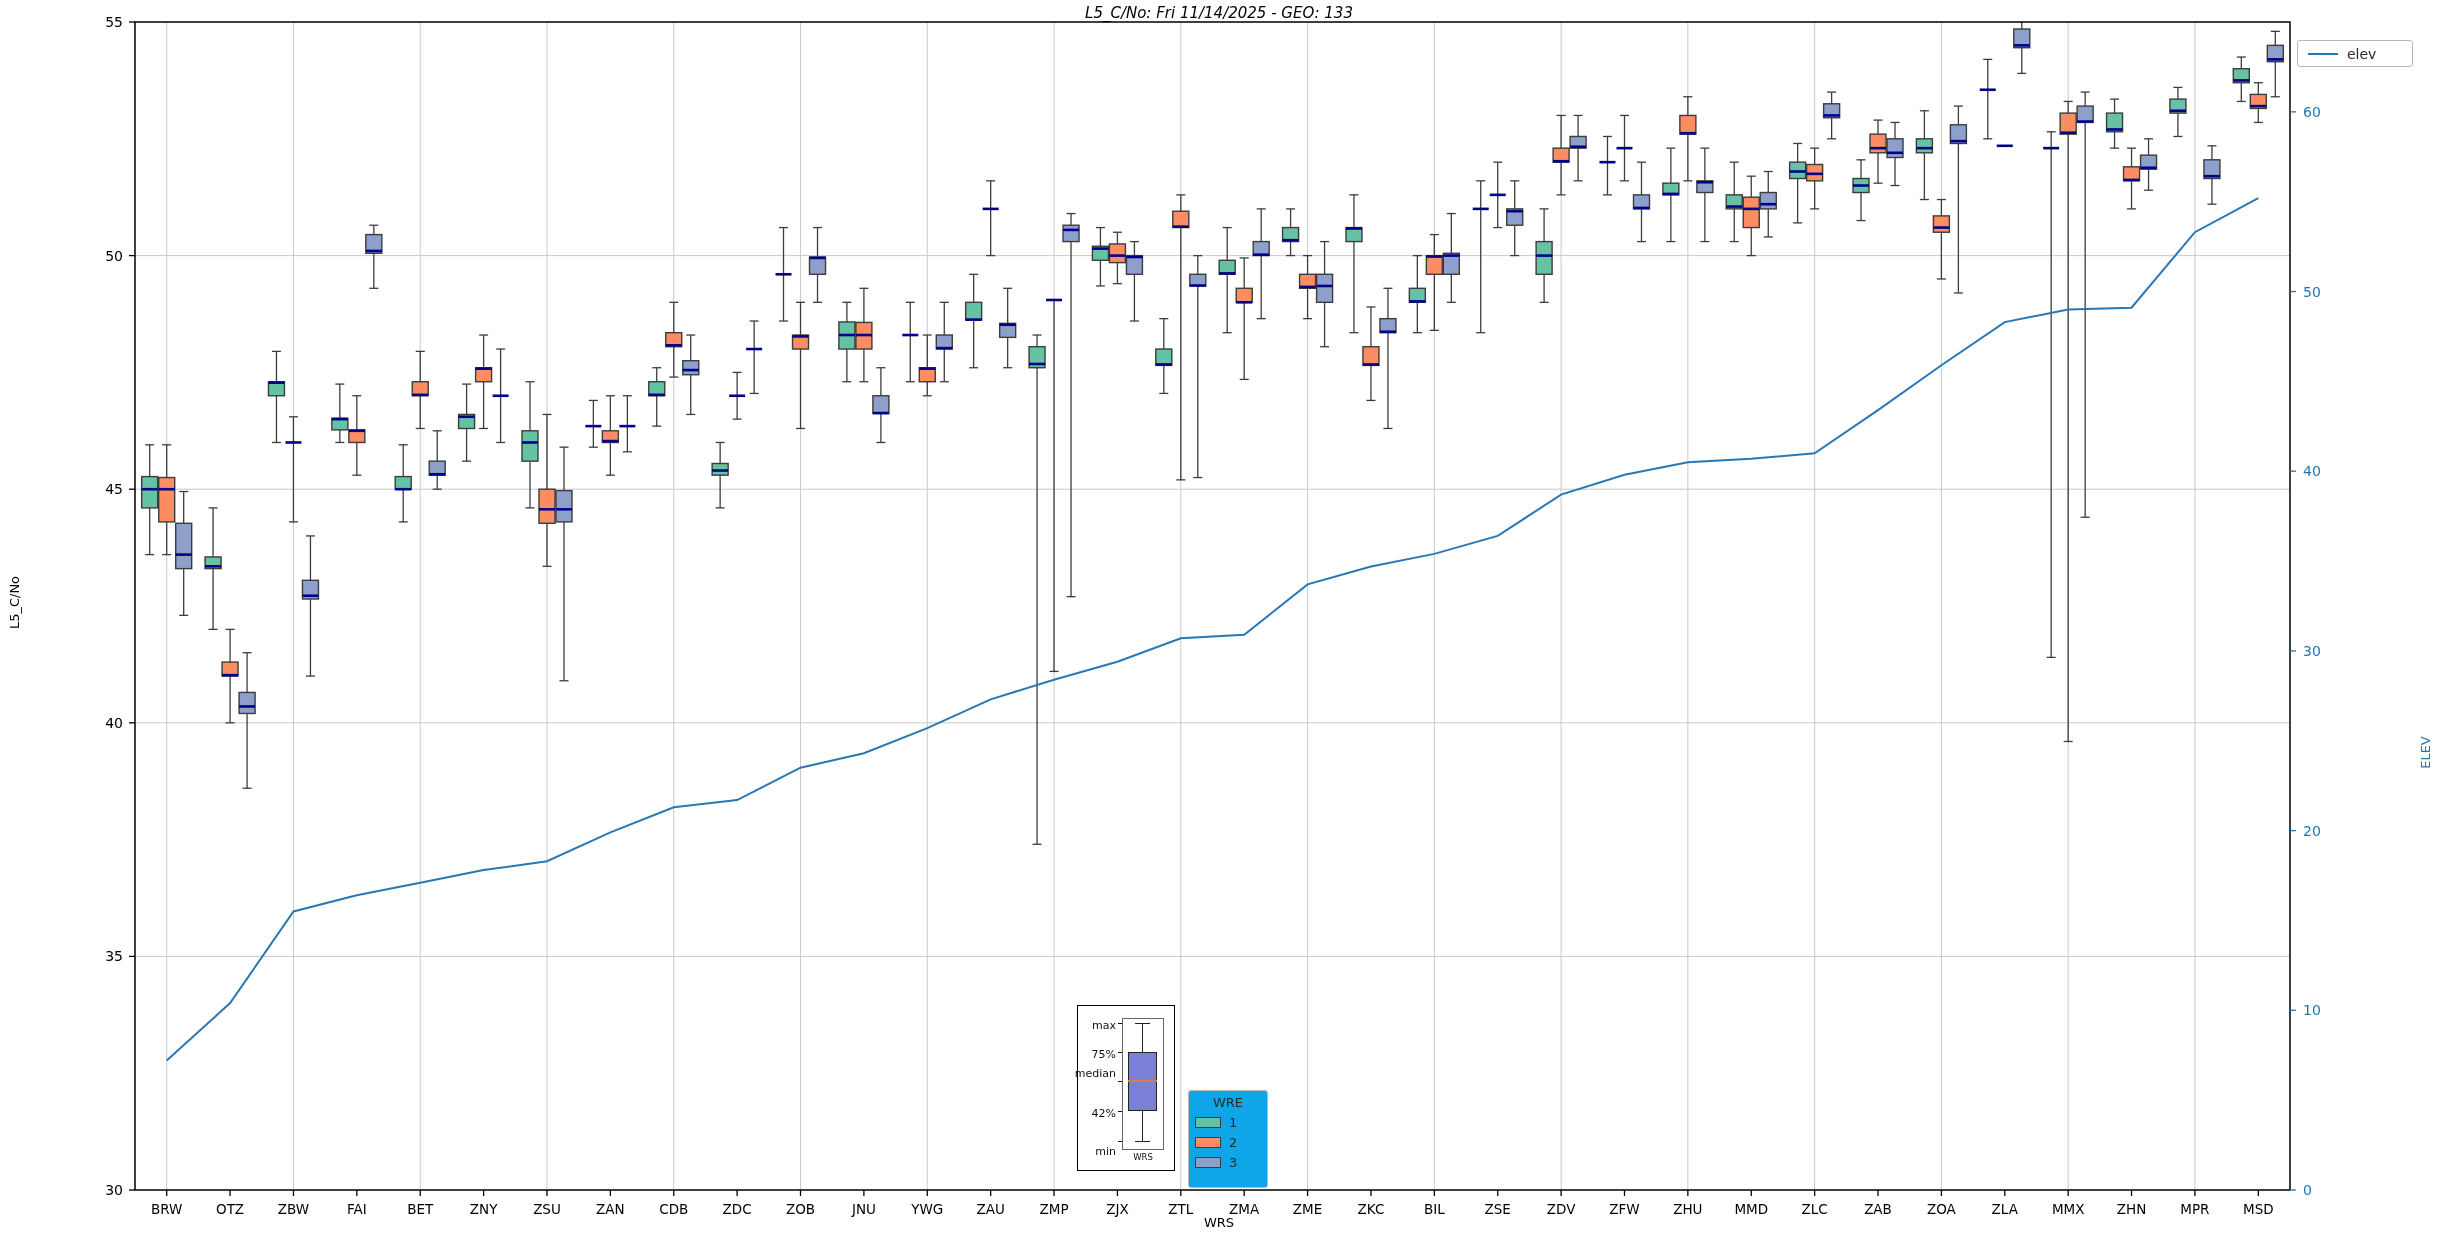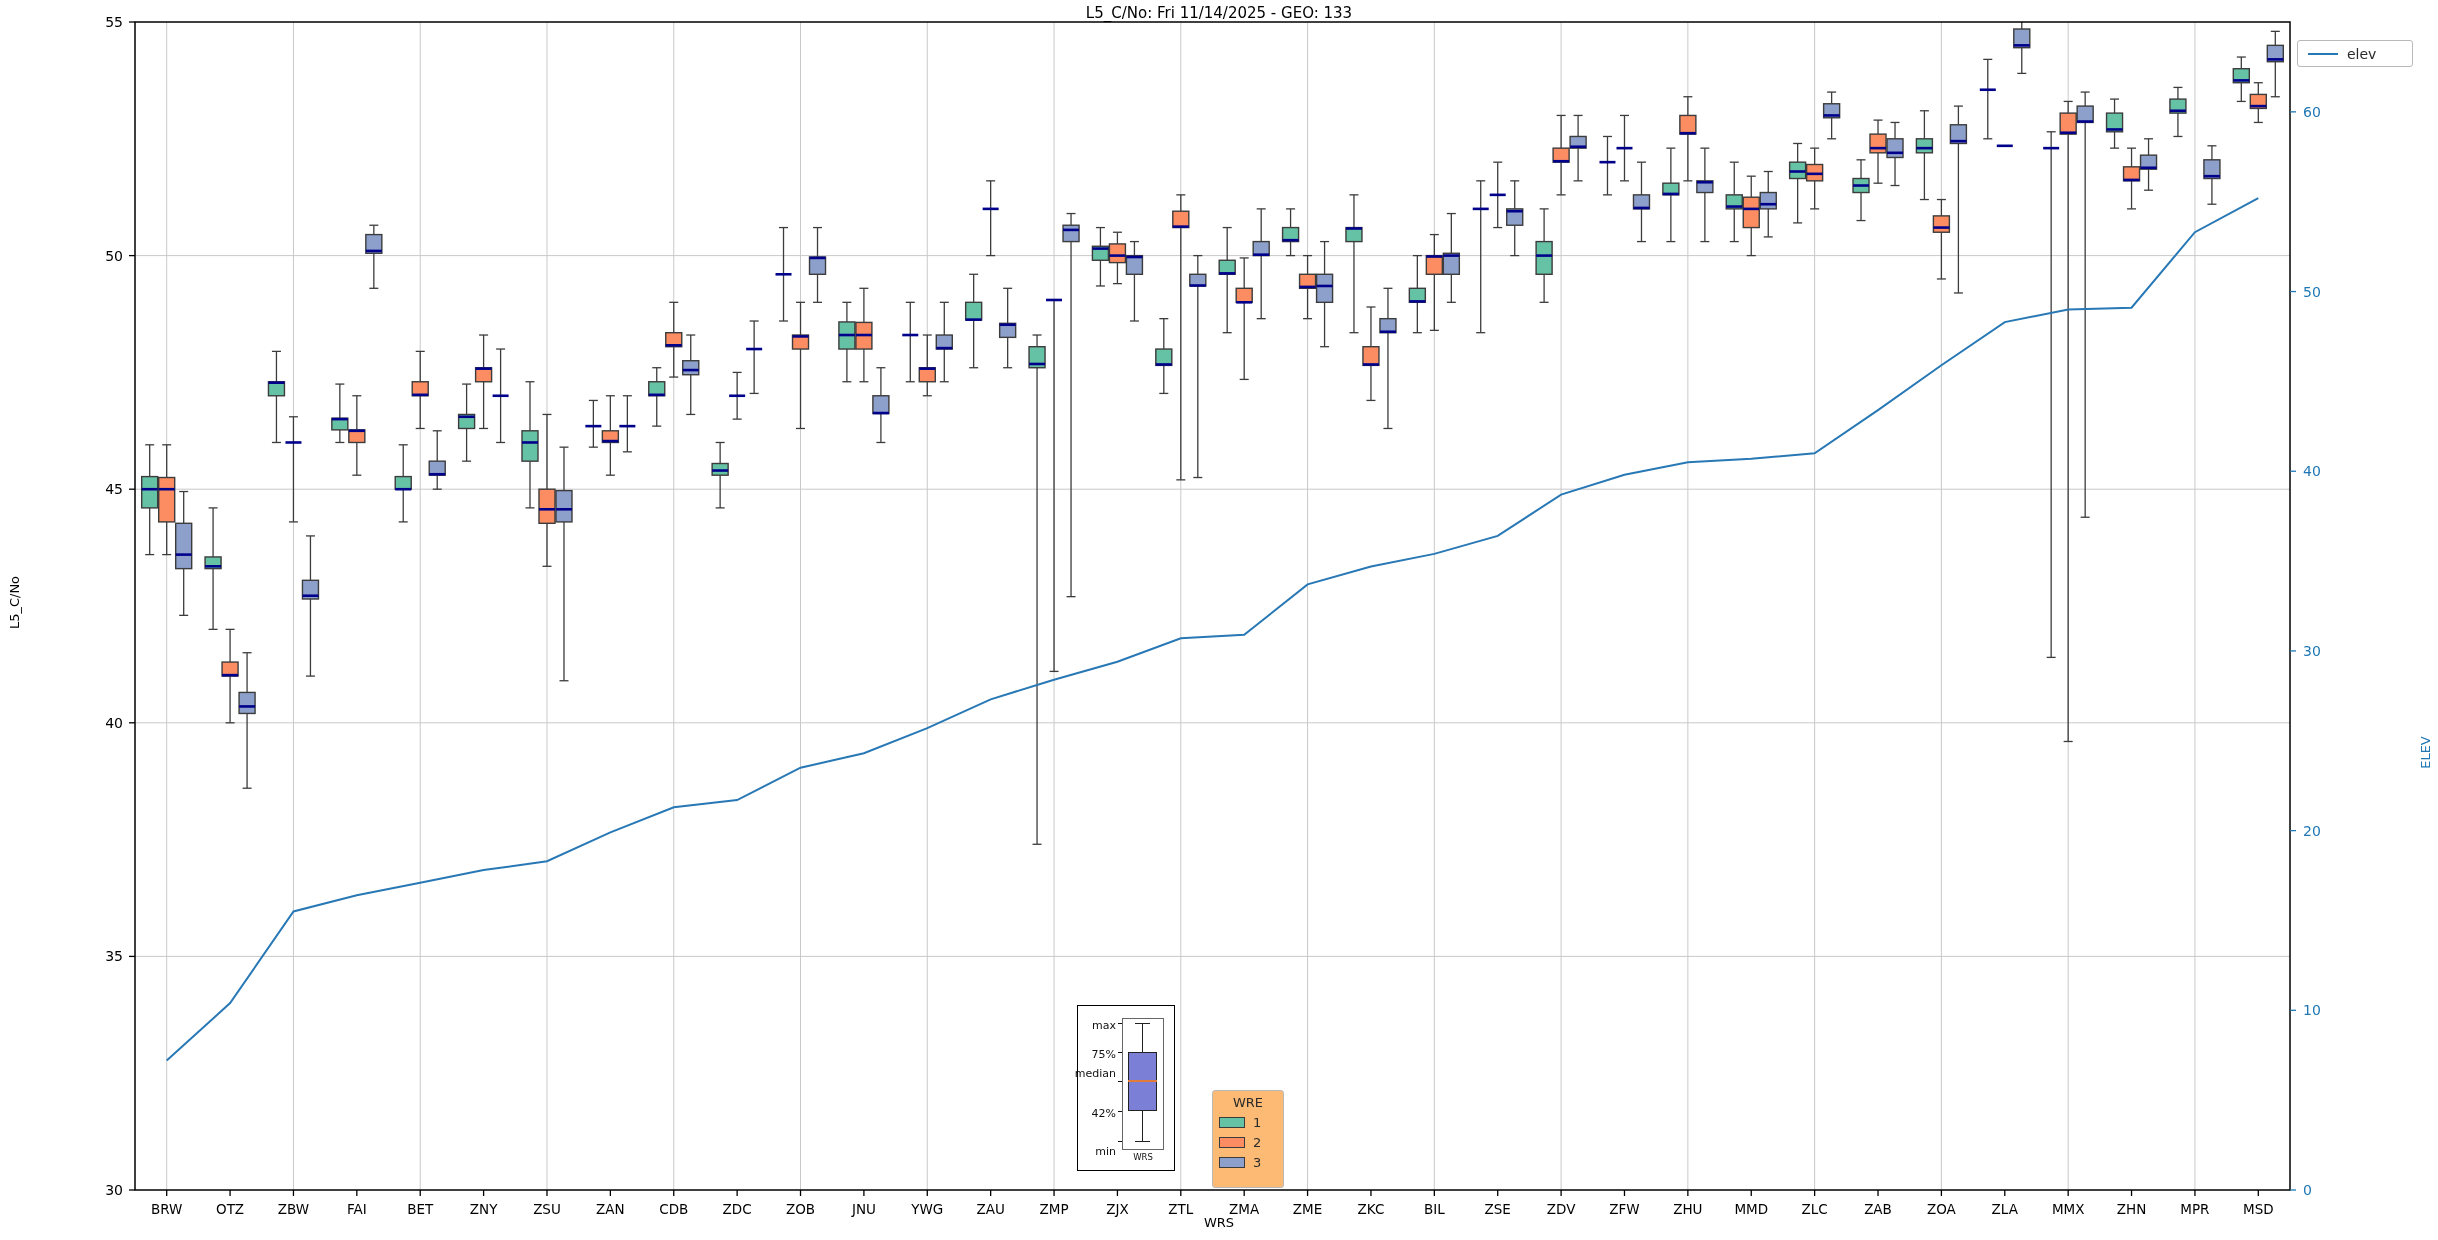--- a/index.html
+++ b/index.html
@@ -1,26 +1,26 @@
 <!DOCTYPE html>
 <html><head>
 <meta charset="utf-8">
 <style>
   html,body{margin:0;padding:0;background:#fff;}
   body{font-family:"DejaVu Sans","Liberation Sans",sans-serif;}
   .figure{position:relative;width:2438px;height:1240px;background:#fff;overflow:hidden;}
-  .title{position:absolute;left:0;top:4px;width:2438px;text-align:center;font-size:15px;color:#000;}
+  .title{position:absolute;left:0;top:4px;width:2438px;text-align:center;font-size:15px;color:#000;font-style:italic;}
   svg{position:absolute;left:0;top:0;}
   .ylab-left{position:absolute;left:-46px;top:595px;width:120px;text-align:center;font-size:13px;color:#000;transform:rotate(-90deg);}
   .ylab-right{position:absolute;left:2365px;top:745px;width:120px;text-align:center;font-size:13px;color:#1f77b4;transform:rotate(-90deg);}
   .xlab{position:absolute;left:0;top:1215px;width:2438px;text-align:center;font-size:13px;color:#000;}
   .legend-elev{position:absolute;left:2297px;top:40px;width:116px;height:27px;border:1px solid #b9b9b9;border-radius:3px;background:#fff;display:flex;align-items:center;gap:9px;padding-left:10px;box-sizing:border-box;}
   .legend-elev .line{width:30px;height:0;border-top:2px solid #2878b5;}
   .legend-elev .txt{font-size:14px;color:#2b2b2b;}
-  .legend-wre{position:absolute;left:1188px;top:1090px;width:72px;height:98px;border:1px solid #b9b9b9;border-radius:3px;background:#fdba74;box-sizing:border-box;padding:4px 6px;margin-left:24px;}
+  .legend-wre{position:absolute;left:1188px;top:1090px;width:80px;height:98px;border:1px solid #b9b9b9;border-radius:3px;background:#0ea5e9;box-sizing:border-box;padding:4px 6px;}
   .legend-wre .lt{font-size:13px;text-align:center;color:#2b2b2b;margin-bottom:3px;}
   .legend-wre .row{display:flex;align-items:center;gap:8px;margin:5px 0;}
   .legend-wre .sw{width:26px;height:11px;border:1px solid #3c3c3c;box-sizing:border-box;}
   .legend-wre .rl{font-size:13px;color:#2b2b2b;}
   .inset{position:absolute;left:1077px;top:1005px;width:98px;height:166px;border:1.5px solid #000;background:#fff;box-sizing:border-box;}
   .inset .panel{position:absolute;left:44px;top:12px;width:42px;height:132px;border:1px solid #666;box-sizing:border-box;background:#fff;}
   .inset .ilab{position:absolute;right:58px;width:60px;text-align:right;font-size:11px;color:#111;}
   .inset .tick{position:absolute;left:40px;width:4px;border-top:1px solid #111;}
   .inset .stem{position:absolute;left:64px;width:0;border-left:1px solid #222;}
   .inset .cap{position:absolute;left:57px;width:15px;border-top:1px solid #222;}

